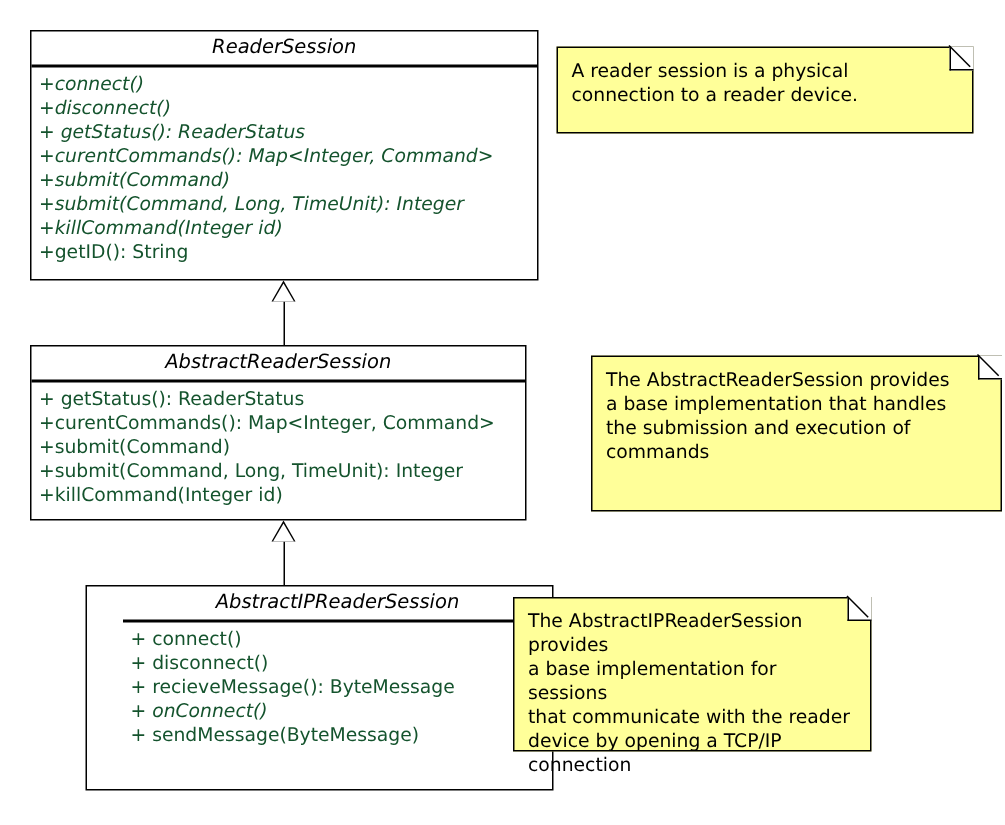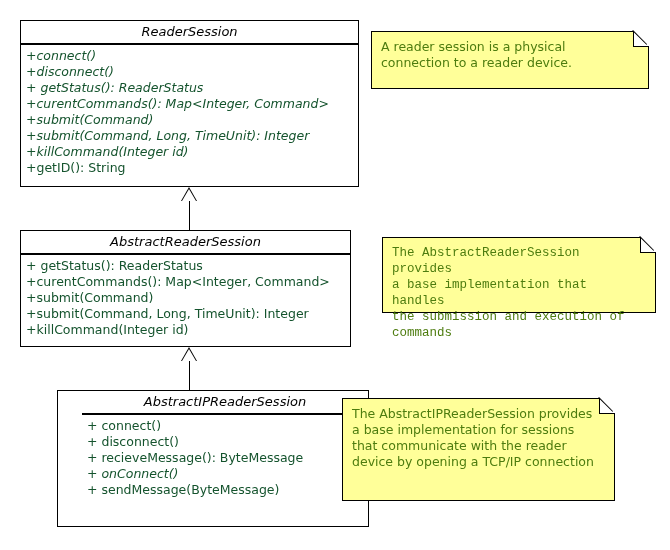--- a/index.html
+++ b/index.html
@@ -102,21 +102,21 @@
     width: 20px;
     height: 1px;
     background: #000000;
     transform-origin: 0 0;
     transform: rotate(45deg);
   }
   .uml-note-text {
     position: relative;
     font-size: 12.5px;
     line-height: 16px;
-    color: #4d7c0f;
+    color: #000000;
     white-space: pre-line;
     z-index: 2;
   }
 </style>
 </head>
 <body>
 
 <div id="canvas">
 
   <div class="uml-class" style="left:20px; top:20px; width:339px; height:167px;">
@@ -166,29 +166,29 @@
       <div class="uml-member concrete">+ sendMessage(ByteMessage)</div>
     </div>
   </div>
 
   <div class="uml-note" style="left:371px; top:31px; width:278px; height:58px;">
     <span class="uml-note-fold"></span>
     <div class="uml-note-text">A reader session is a physical
 connection to a reader device.</div>
   </div>
 
-  <div class="uml-note" style="left:382px; top:237px; width:274px; height:76px;font-family:Liberation Mono, monospace;">
+  <div class="uml-note" style="left:394px; top:237px; width:274px; height:104px;">
     <span class="uml-note-fold"></span>
     <div class="uml-note-text">The AbstractReaderSession provides
 a base implementation that handles
 the submission and execution of
 commands</div>
   </div>
 
-  <div class="uml-note" style="left:342px; top:398px; width:273px; height:103px;">
+  <div class="uml-note" style="left:342px; top:398px; width:239px; height:103px;">
     <span class="uml-note-fold"></span>
     <div class="uml-note-text">The AbstractIPReaderSession provides
 a base implementation for sessions
 that communicate with the reader
 device by opening a TCP/IP connection</div>
   </div>
 
 </div>
 
 </body></html>

